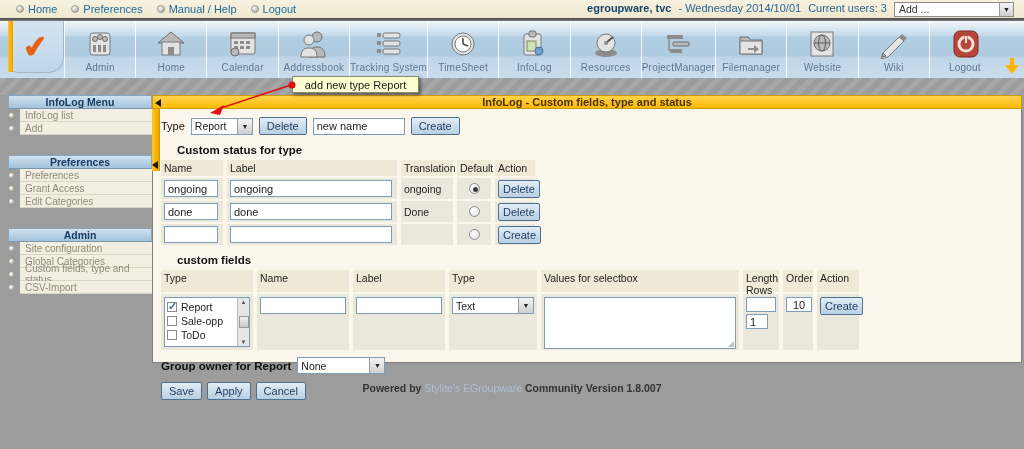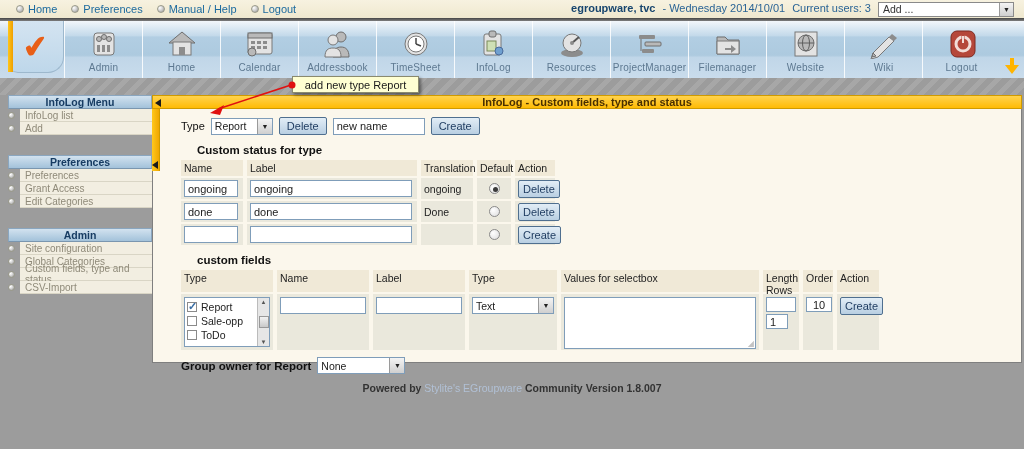--- a/index.html
+++ b/index.html
@@ -10,21 +10,21 @@
   .topbar { position:absolute; left:0; top:0; width:1024px; height:18px;
     background:linear-gradient(#f7f2e0,#efe8cf); display:flex; align-items:center; }
   .topbar-links { display:flex; align-items:center; gap:14px; padding-left:16px; }
   .toplink { display:flex; align-items:center; gap:4px; color:#1c6a9e; font-size:11px; cursor:pointer; }
   .sphere { width:8px; height:8px; border-radius:50%;
     background:radial-gradient(circle at 30% 30%, #ffffff 0%, #d8d8d8 40%, #8f8f8f 100%);
     border:1px solid #9a9a8a; }
   .topbar-right { margin-left:auto; display:flex; align-items:flex-start; gap:7px; padding-right:10px;
     font-size:11px; color:#2a6496; }
   .topbar-user { font-weight:bold; color:#17456e; }
-  .mini-select { width:136px; height:15px; background:#fff; border:1px solid #8a8a8a;
+  .mini-select { width:120px; height:15px; background:#fff; border:1px solid #8a8a8a;
     display:flex; align-items:center; font-size:10.5px; color:#333; }
   .mini-select .sel-text { flex:1; padding-left:4px; overflow:hidden; white-space:nowrap; }
   .sel-btn { width:14px; height:100%; background:linear-gradient(#f4f4f4,#cfcfcf);
     border-left:1px solid #9a9a9a; display:flex; align-items:center; justify-content:center;
     font-size:7px; color:#222; }
 
   .topbar-sep { position:absolute; left:0; top:18px; width:1024px; height:3px;
     background:linear-gradient(#454545,#7e7e7e); }
 
   
@@ -66,21 +66,21 @@
 
   
   .panel { position:absolute; left:152px; top:95px; width:870px; height:268px; }
   .panel-title { height:14px; background:linear-gradient(#ffd34e,#ffbb05);
     border:1px solid #cf9a00; display:flex; align-items:center; justify-content:center;
     font-size:11px; font-weight:bold; color:#4a3000; position:relative; }
   .tri { width:0; height:0; border-top:4px solid transparent; border-bottom:4px solid transparent;
     border-right:6px solid #1a1a1a; }
   .panel-title .tri { position:absolute; left:2px; top:3px; }
   .panel-body { height:254px; background:#fbf7ec; border:1px solid #7f7f7f; border-top:none;
-    padding:5px 10px 0 28px; position:relative; }
+    padding:5px 10px 0 8px; position:relative; }
   .gold-strip { position:absolute; left:-1px; top:0px; width:8px; height:62px;
     background:linear-gradient(90deg,#ffc81d,#f0a700); border-right:1px solid #cf9a00; }
   .gold-strip .tri { position:absolute; left:0px; bottom:2px; }
 
   .row { display:flex; align-items:center; }
   .lbl { font-size:11px; color:#111; }
   .ibox { height:17px; background:#fff; border:1px solid #7f9db9; font-size:11px; color:#222;
     padding:0 3px; font-family:"Liberation Sans",sans-serif; }
   .btn { height:18px; background:linear-gradient(#e2edf6,#b9cfe2); border:1px solid #4f6f8f;
     border-radius:2px; color:#1d3a5f; font-size:11px; padding:0 7px; cursor:pointer;
@@ -227,20 +227,33 @@
       <svg width="34" height="30">
           <circle class="g1" cx="20" cy="8" r="5"></circle>
           <path class="g1" d="M12 28c0-7 3-10 8-10s8 3 8 10z"></path>
           <circle class="g2" cx="12" cy="11" r="5"></circle>
           <path class="g2" d="M4 28c0-7 3-9 8-9s8 2 8 9z"></path>
         </svg>
     </span>
     <span class="app-label">Addressbook</span>
   </div>
 
+  <div class="app-cell">
+    <span class="app-icon">
+      <svg width="34" height="30">
+          <rect class="g3" x="6" y="4" width="4" height="4"></rect>
+          <rect class="g2" x="12" y="4" width="17" height="5" rx="2"></rect>
+          <rect class="g3" x="6" y="12" width="4" height="4"></rect>
+          <rect class="g2" x="12" y="12" width="17" height="5" rx="2"></rect>
+          <rect class="g3" x="6" y="20" width="4" height="4"></rect>
+          <rect class="g2" x="12" y="20" width="17" height="5" rx="2"></rect>
+        </svg>
+    </span>
+    <span class="app-label">Tracking System</span>
+  </div>
 
   <div class="app-cell">
     <span class="app-icon">
       <svg width="32" height="30">
           <circle class="g2" cx="16" cy="15" r="11"></circle>
           <circle fill="#ffffff" stroke="#787878" cx="16" cy="15" r="8"></circle>
           <line x1="16" y1="15" x2="16" y2="9" stroke="#444" stroke-width="1.5"></line>
           <line x1="16" y1="15" x2="21" y2="17" stroke="#444" stroke-width="1.5"></line>
         </svg>
     </span>
@@ -527,20 +540,25 @@
     </div>
 
     <div class="go-row">
       <span class="go-lbl">Group owner for Report</span>
       <span class="csel" style="width:88px">
         <span class="sel-text">None</span>
         <span class="sel-btn">▼</span>
       </span>
     </div>
 
+    <div class="btn-row">
+      <button class="btn">Save</button>
+      <button class="btn">Apply</button>
+      <button class="btn">Cancel</button>
+    </div>
   </div>
 </div>
 
 <div class="tooltip">
   <span>add new type Report</span>
 </div>
 <svg class="arrow-svg" width="110" height="45">
   <line x1="91" y1="7" x2="18" y2="31" stroke="#e01010" stroke-width="1.5"></line>
   <circle cx="92" cy="7" r="3.5" fill="#e01010"></circle>
   <polygon points="10,35 24,27 20,37" fill="#e01010"></polygon>

